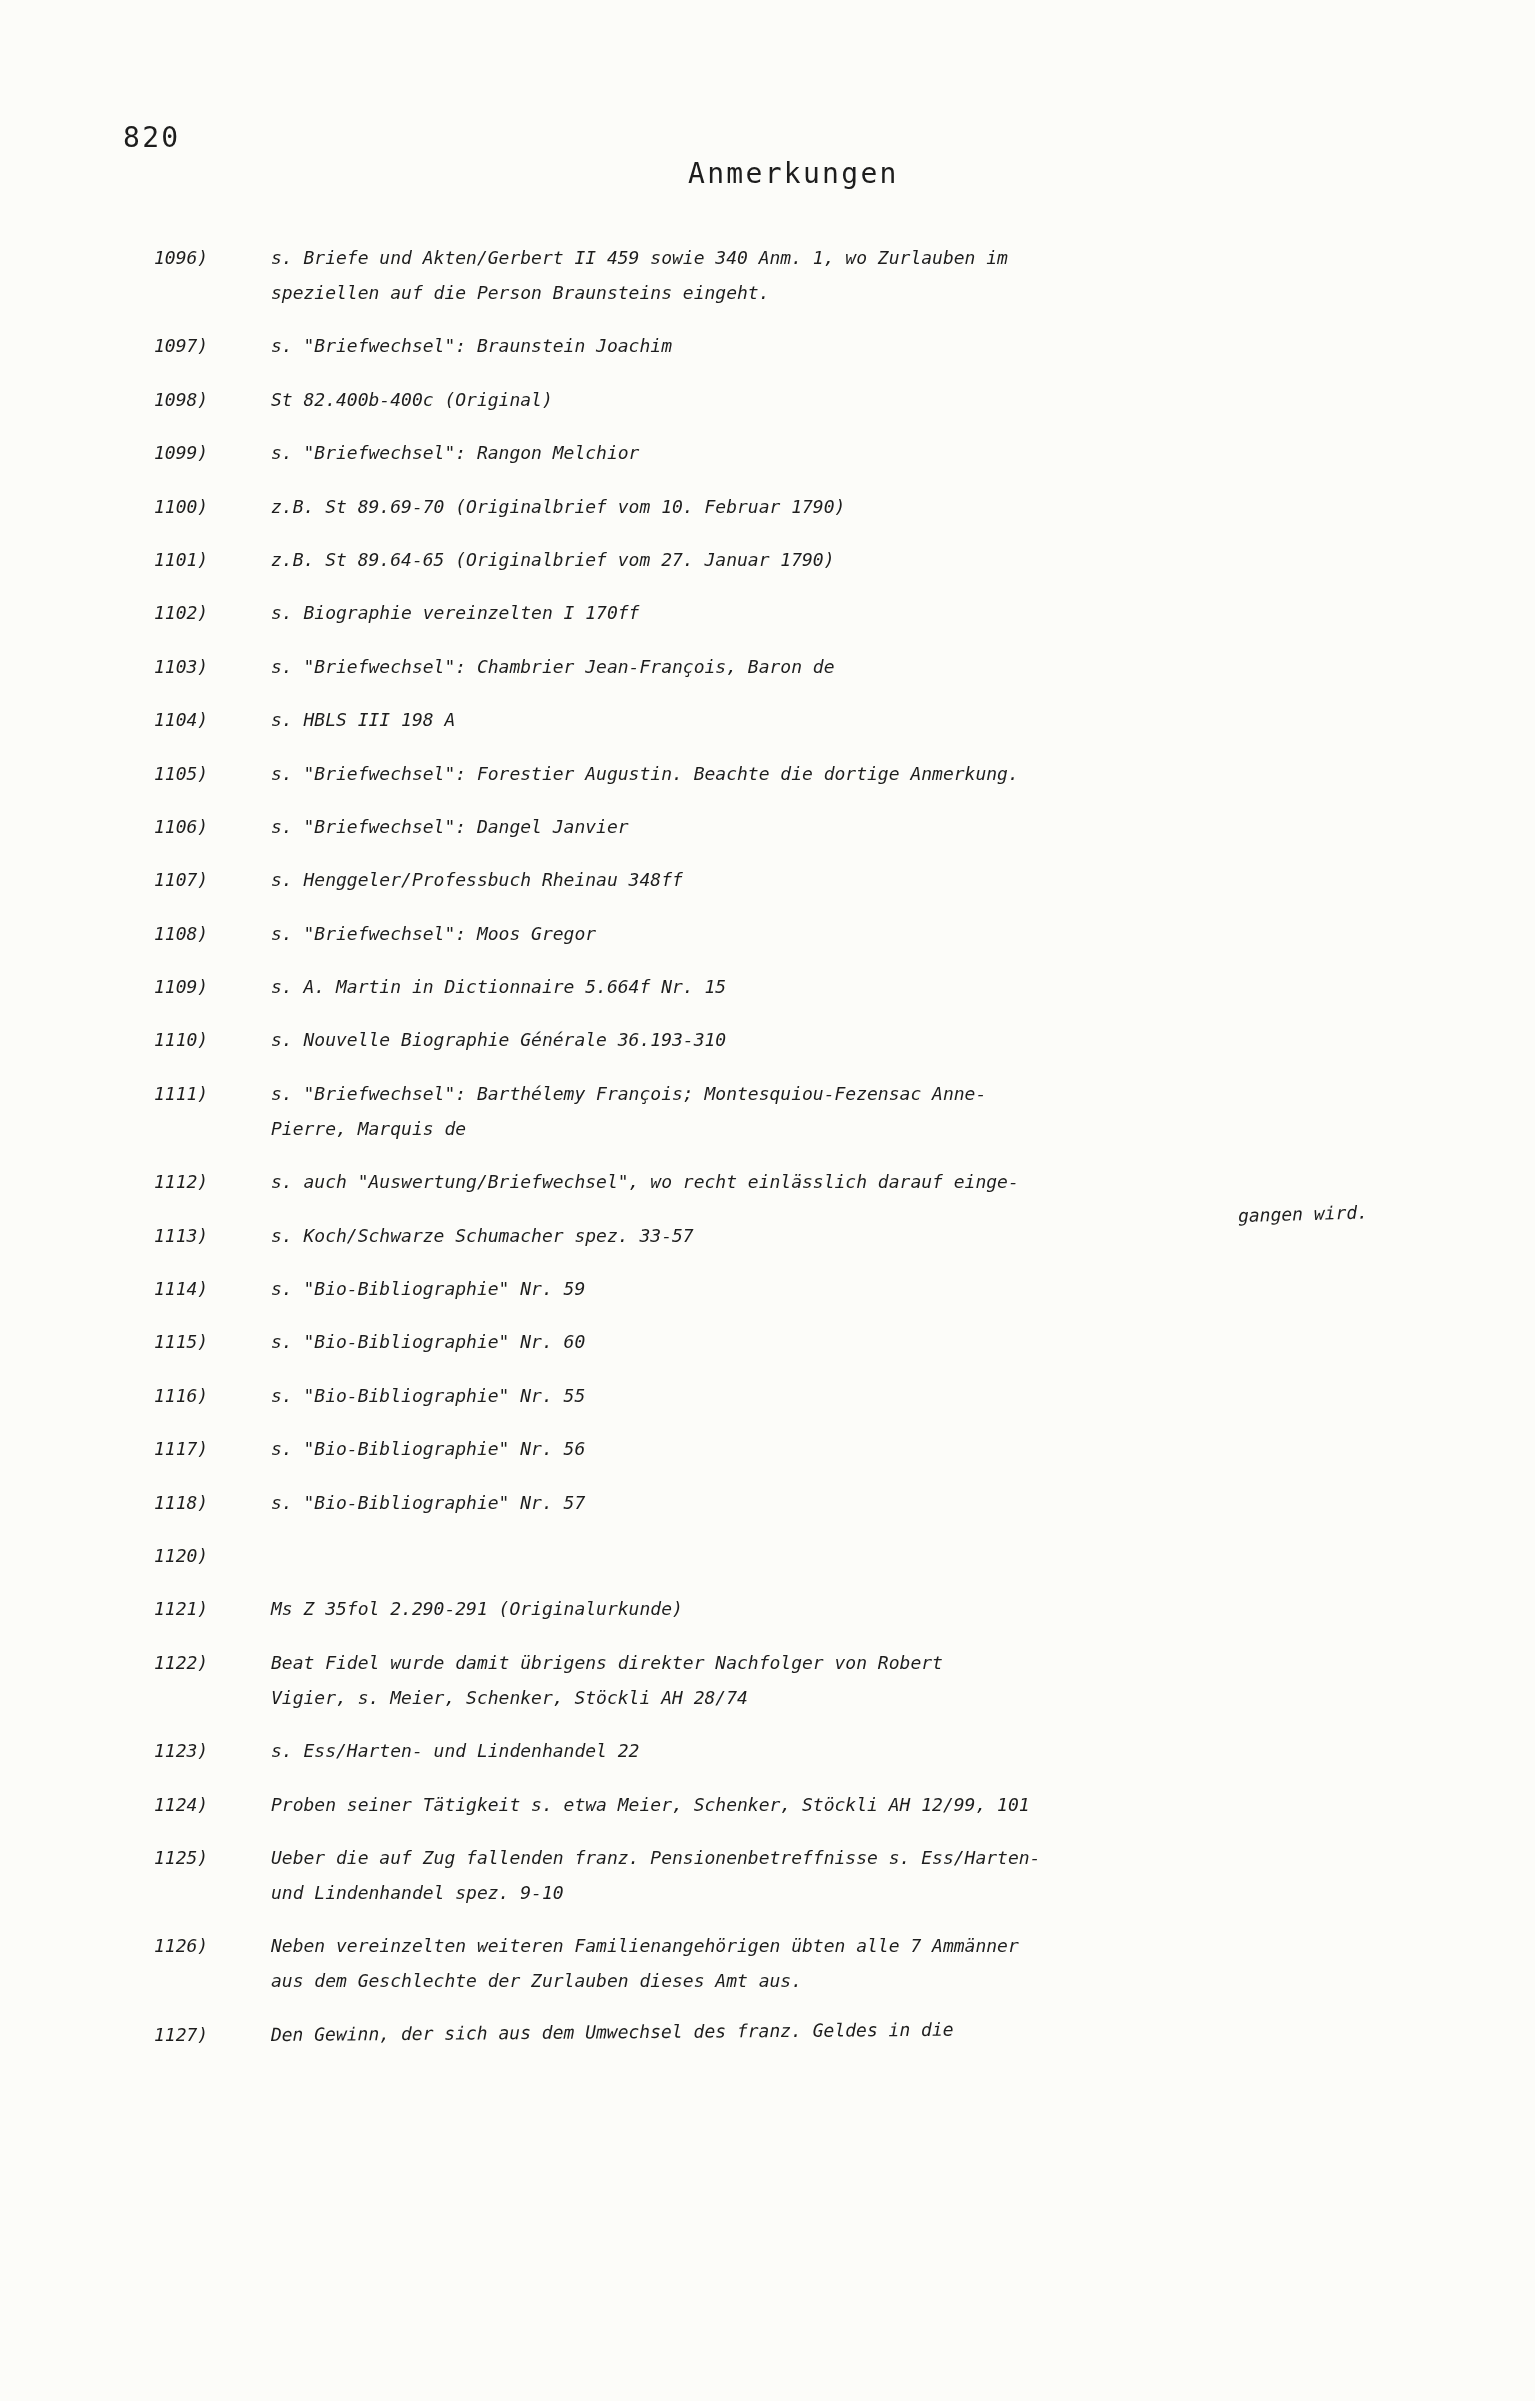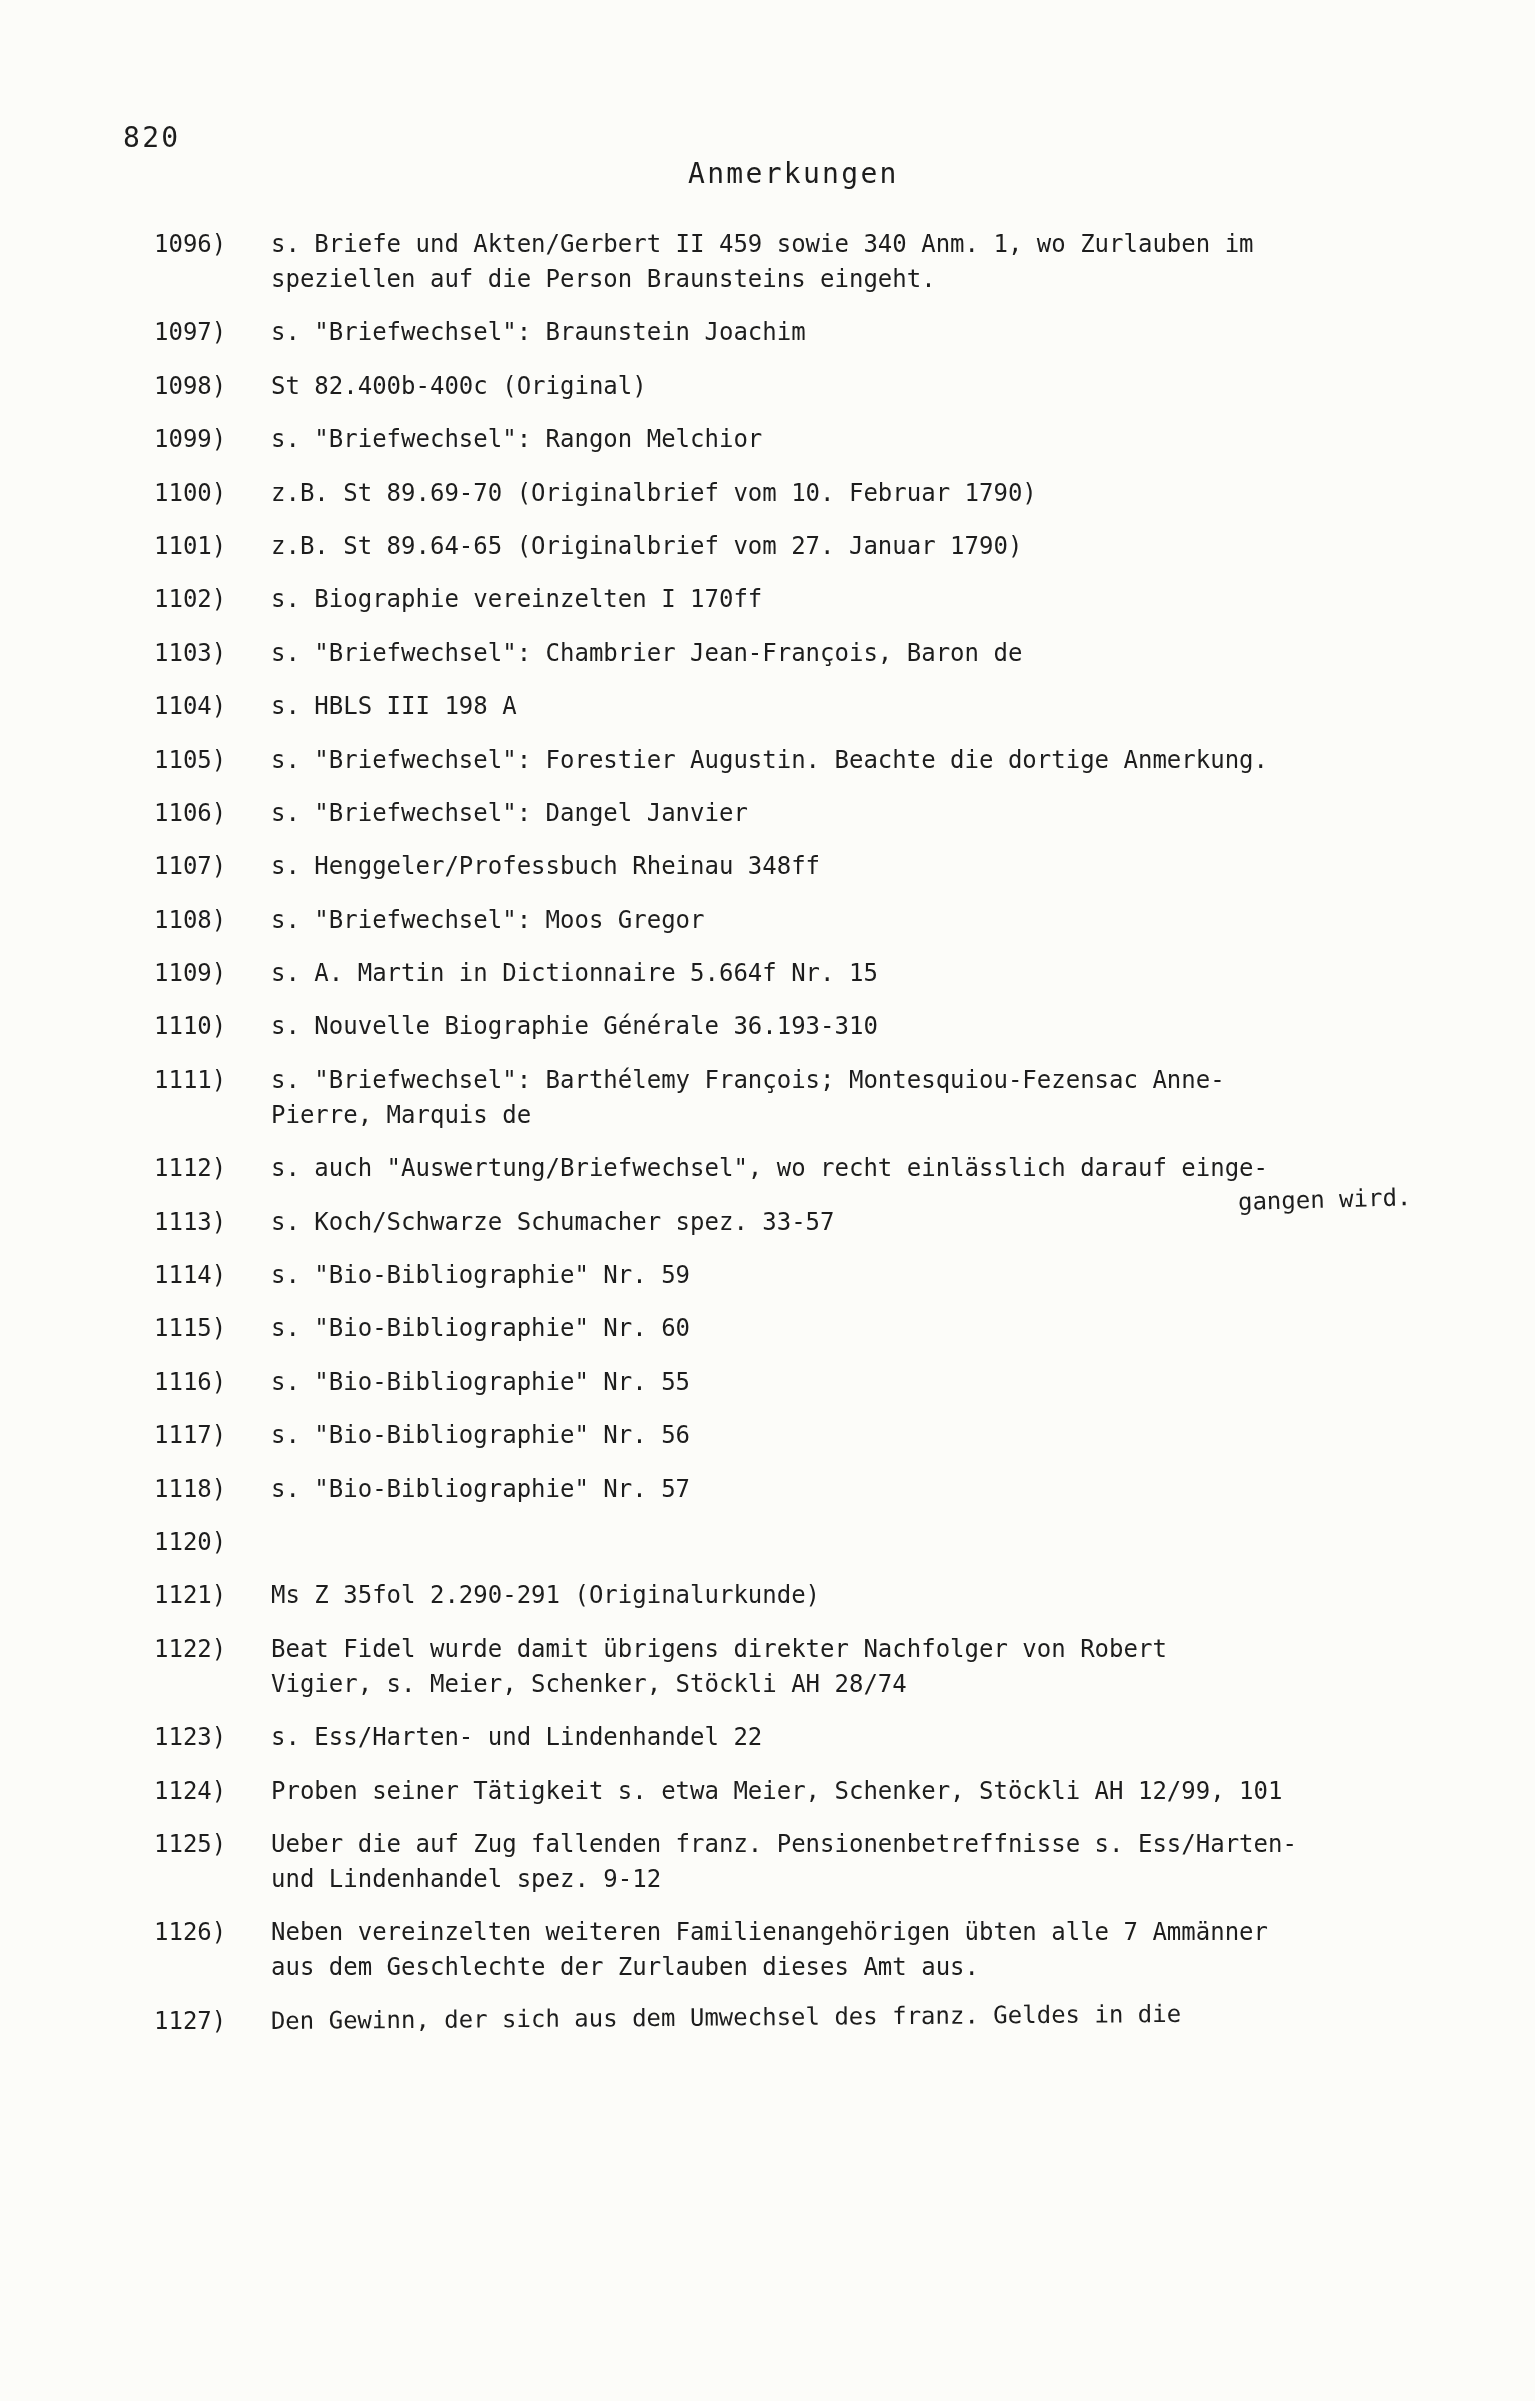--- a/index.html
+++ b/index.html
@@ -25,23 +25,24 @@
     left: 688px;
     top: 121px;
     font-size: 28px;
     letter-spacing: 2.3px;
     font-style: normal;
     margin-top: 36px;
   }
   .notes {
     position: absolute;
     left: 154px;
-    top: 227px;
+    top: 240px;
     width: 1320px;
-    font-size: 24px;
+    font-style: italic;
+    font-size: 18px;
   }
   .note {
     position: relative;
     display: flex;
     margin-bottom: 18.4px;
   }
   .note-num {
     width: 117px;
     flex-shrink: 0;
     line-height: 35px;
@@ -178,21 +179,21 @@
     <div class="note">
       <span class="note-num">1123)</span>
       <div class="note-text"><div class="note-line">s. Ess/Harten- und Lindenhandel 22</div></div>
     </div>
     <div class="note">
       <span class="note-num">1124)</span>
       <div class="note-text"><div class="note-line">Proben seiner Tätigkeit s. etwa Meier, Schenker, Stöckli AH 12/99, 101</div></div>
     </div>
     <div class="note">
       <span class="note-num">1125)</span>
-      <div class="note-text"><div class="note-line">Ueber die auf Zug fallenden franz. Pensionenbetreffnisse s. Ess/Harten-</div><div class="note-line">und Lindenhandel spez. 9-12</div></div>
+      <div class="note-text"><div class="note-line">Ueber die auf Zug fallenden franz. Pensionenbetreffnisse s. Ess/Harten-</div><div class="note-line">und Lindenhandel spez. 9-10</div></div>
     </div>
     <div class="note">
       <span class="note-num">1126)</span>
       <div class="note-text"><div class="note-line">Neben vereinzelten weiteren Familienangehörigen übten alle 7 Ammänner</div><div class="note-line">aus dem Geschlechte der Zurlauben dieses Amt aus.</div></div>
     </div>
     <div class="note">
       <span class="note-num">1127)</span>
       <div class="note-text"><div class="note-line">Den Gewinn, der sich aus dem Umwechsel des franz. Geldes in die</div></div>
     </div>
   </div>

